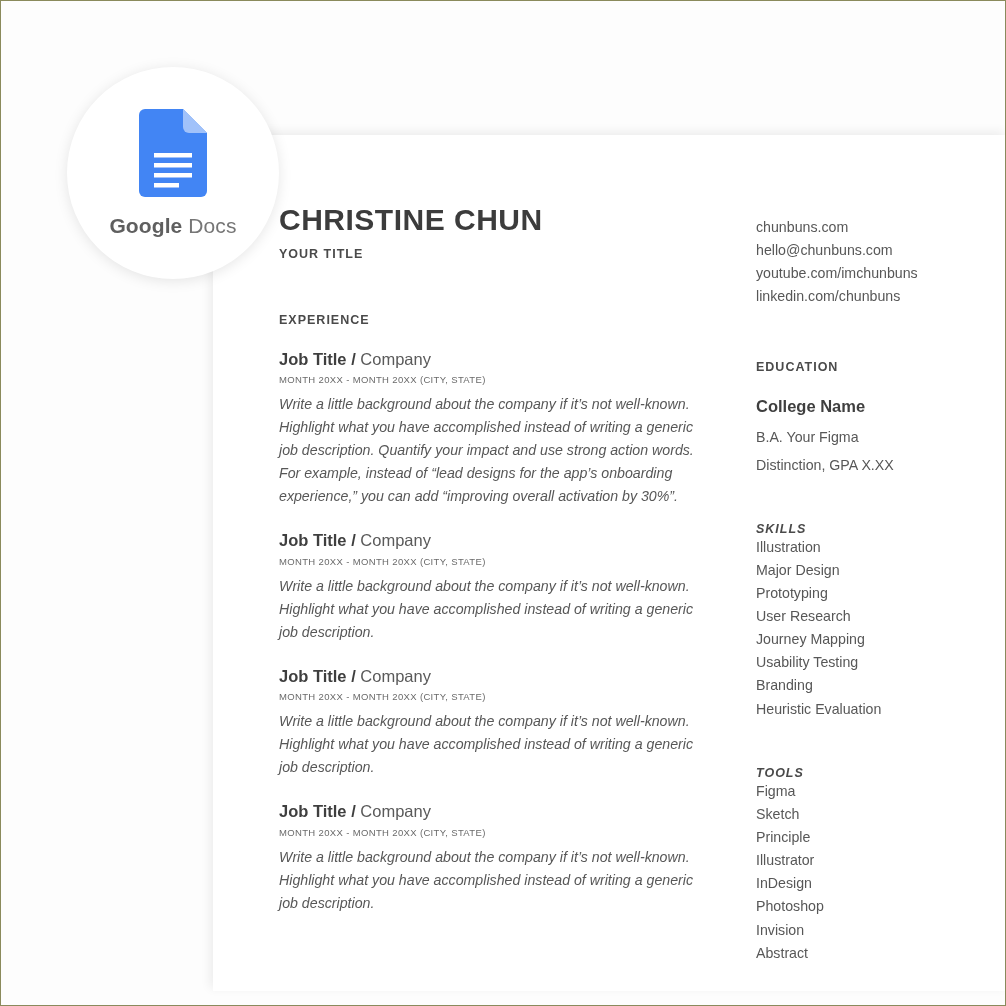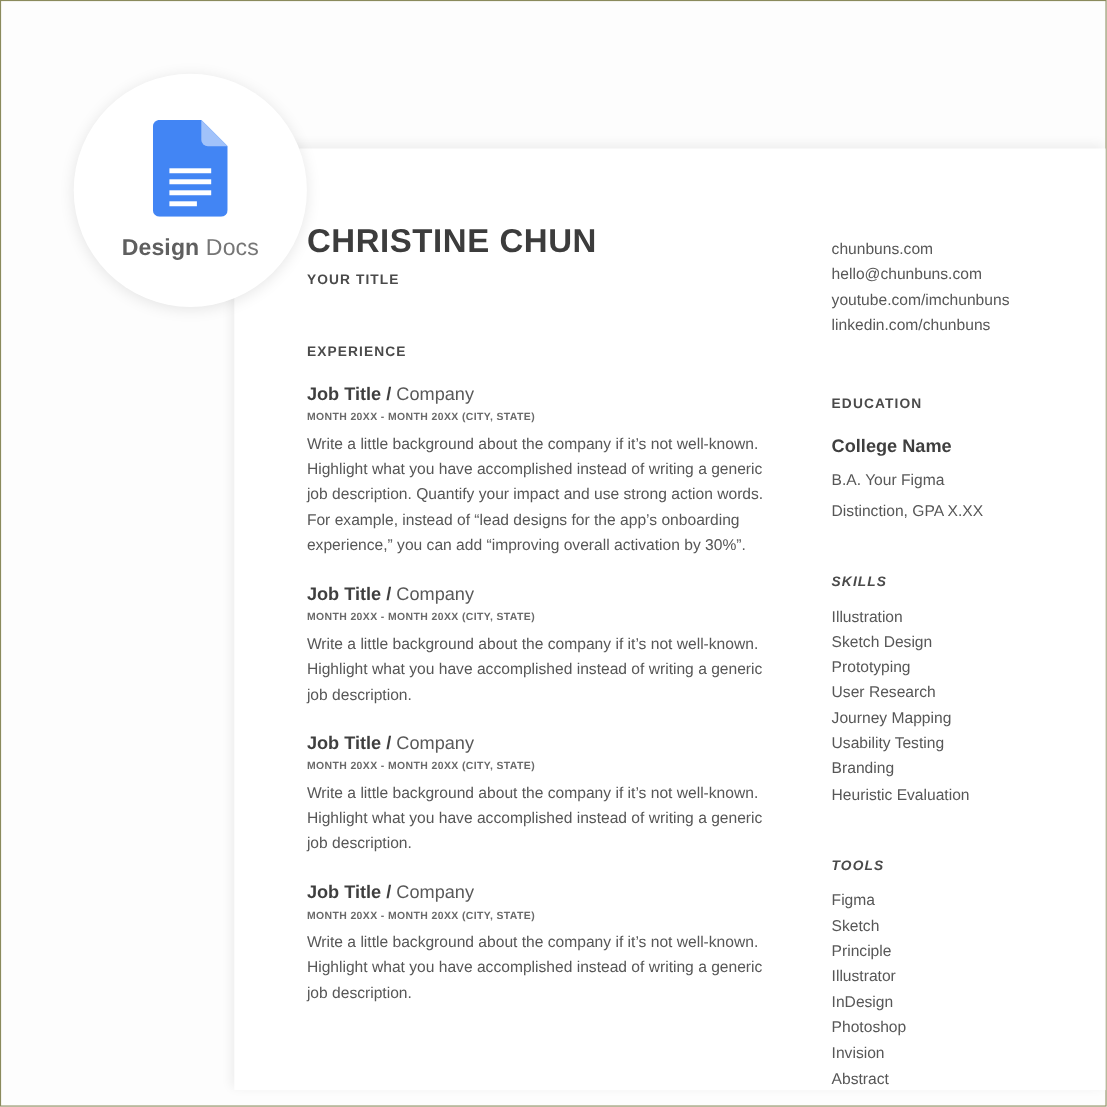--- a/index.html
+++ b/index.html
@@ -66,30 +66,31 @@
     font-size:16.5px;
     color:#4e4e4e;
     line-height:1.25;
   }
   .job-head .jt { font-weight:bold; color:#3f3f3f; }
   .job-head .sep { font-weight:bold; color:#3f3f3f; }
   .job-head .co { font-weight:normal; color:#5a5a5a; }
   .job-meta {
     margin-top:5px;
     font-size:9.5px;
-    font-weight:bold;
+    font-weight:normal;
     letter-spacing:0.35px;
     color:#6a6a6a;
     text-transform:uppercase;
   }
   .job-desc {
     margin-top:8px;
     font-size:14.2px;
     line-height:1.62;
     color:#575757;
+    font-style:italic;
   }
 
   
   .contact-line {
     font-size:14.2px;
     line-height:1.62;
     color:#575757;
   }
   #education-heading { margin-top:52px; }
   .school-name {
@@ -105,21 +106,21 @@
     line-height:1.62;
     color:#575757;
   }
   .school-line.first { margin-top:9px; }
   #skills-heading, #tools-heading, #awards-heading { margin-top:45px;font-style:italic; }
   .list-item {
     font-size:14.2px;
     line-height:1.63;
     color:#575757;
   }
-  .list-wrap { margin-top:14px; }
+  .list-wrap { }
 
   
   #docs-badge {
     position:absolute;
     left:66px; top:66px;
     width:212px; height:212px;
     border-radius:50%;
     background:#ffffff;
     box-shadow:0 2px 14px rgba(0,0,0,0.10);
     display:flex;
@@ -196,21 +197,21 @@
         <div class="contact-line">linkedin.com/chunbuns</div>
 
         <div class="section-heading" id="education-heading">EDUCATION</div>
         <div class="school-name">College Name</div>
         <div class="school-line first">B.A. Your Figma</div>
         <div class="school-line">Distinction, GPA X.XX</div>
 
         <div class="section-heading" id="skills-heading">SKILLS</div>
         <div class="list-wrap">
           <div class="list-item">Illustration</div>
-          <div class="list-item">Sketch Design</div>
+          <div class="list-item">Major Design</div>
           <div class="list-item">Prototyping</div>
           <div class="list-item">User Research</div>
           <div class="list-item">Journey Mapping</div>
           <div class="list-item">Usability Testing</div>
           <div class="list-item">Branding</div>
           <div class="list-item">Heuristic Evaluation</div>
         </div>
 
         <div class="section-heading" id="tools-heading">TOOLS</div>
         <div class="list-wrap">
@@ -232,17 +233,17 @@
   <div id="docs-badge">
     <svg id="docs-icon" viewBox="0 0 68 88">
       <path d="M6 0 H44 L68 24 V82 A6 6 0 0 1 62 88 H6 A6 6 0 0 1 0 82 V6 A6 6 0 0 1 6 0 Z" fill="#4285F4"></path>
       <path d="M44 0 L68 24 H50 A6 6 0 0 1 44 18 Z" fill="#A1C2FA"></path>
       <rect x="15" y="44" width="38" height="4.5" fill="#ffffff"></rect>
       <rect x="15" y="54" width="38" height="4.5" fill="#ffffff"></rect>
       <rect x="15" y="64" width="38" height="4.5" fill="#ffffff"></rect>
       <rect x="15" y="74" width="25" height="4.5" fill="#ffffff"></rect>
     </svg>
     <div id="docs-wordmark">
-      <span class="g">Design</span><span class="d"> Docs</span>
+      <span class="g">Google</span><span class="d"> Docs</span>
     </div>
   </div>
 
 </div>
 
 </body></html>

